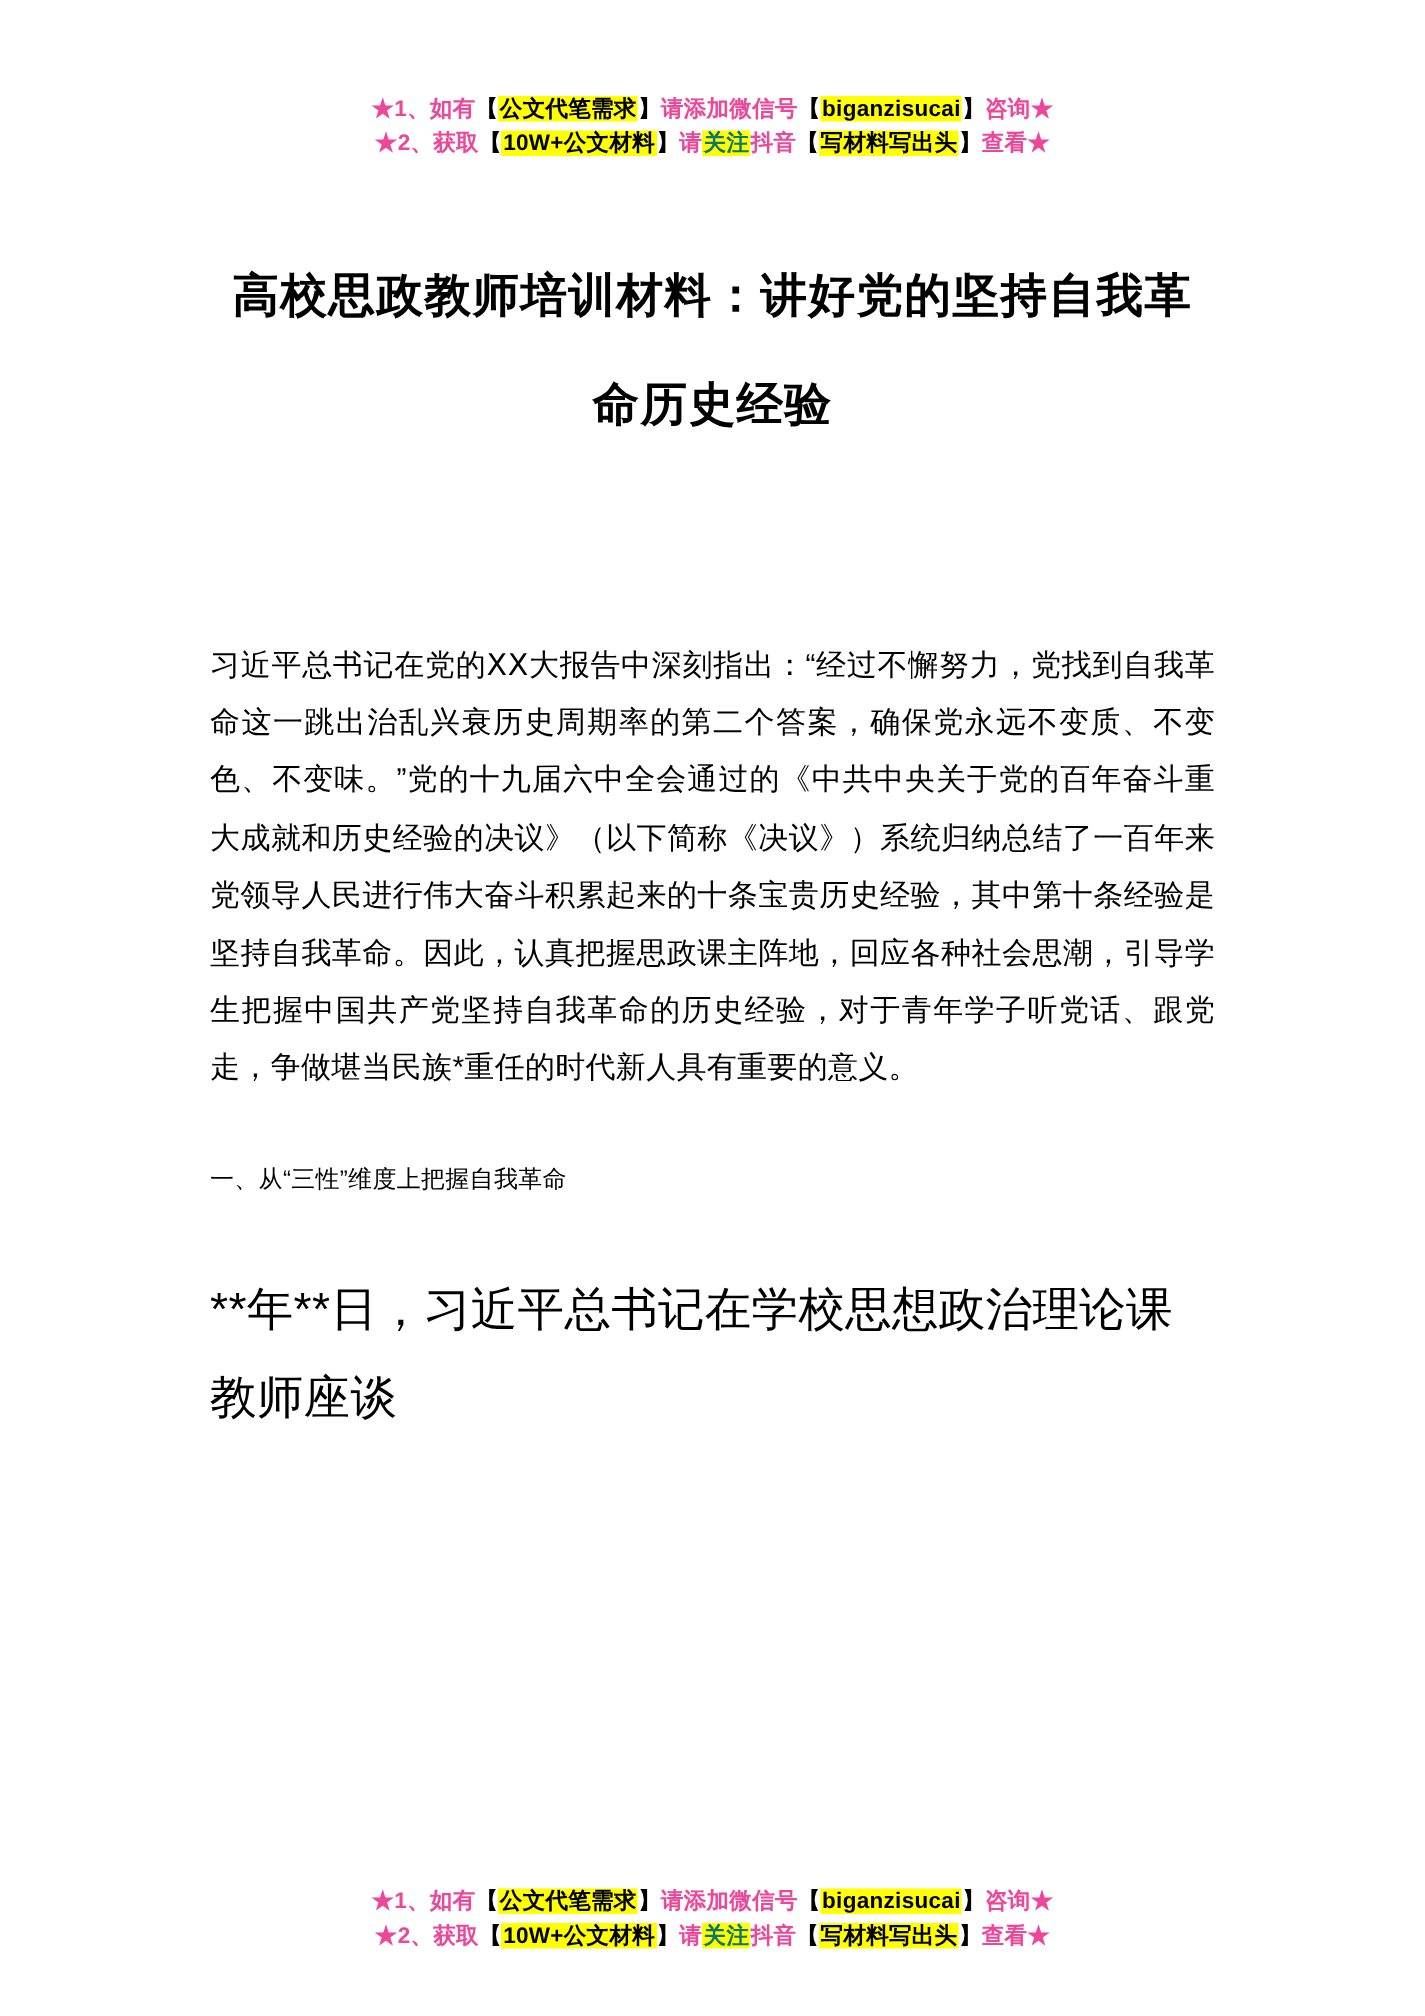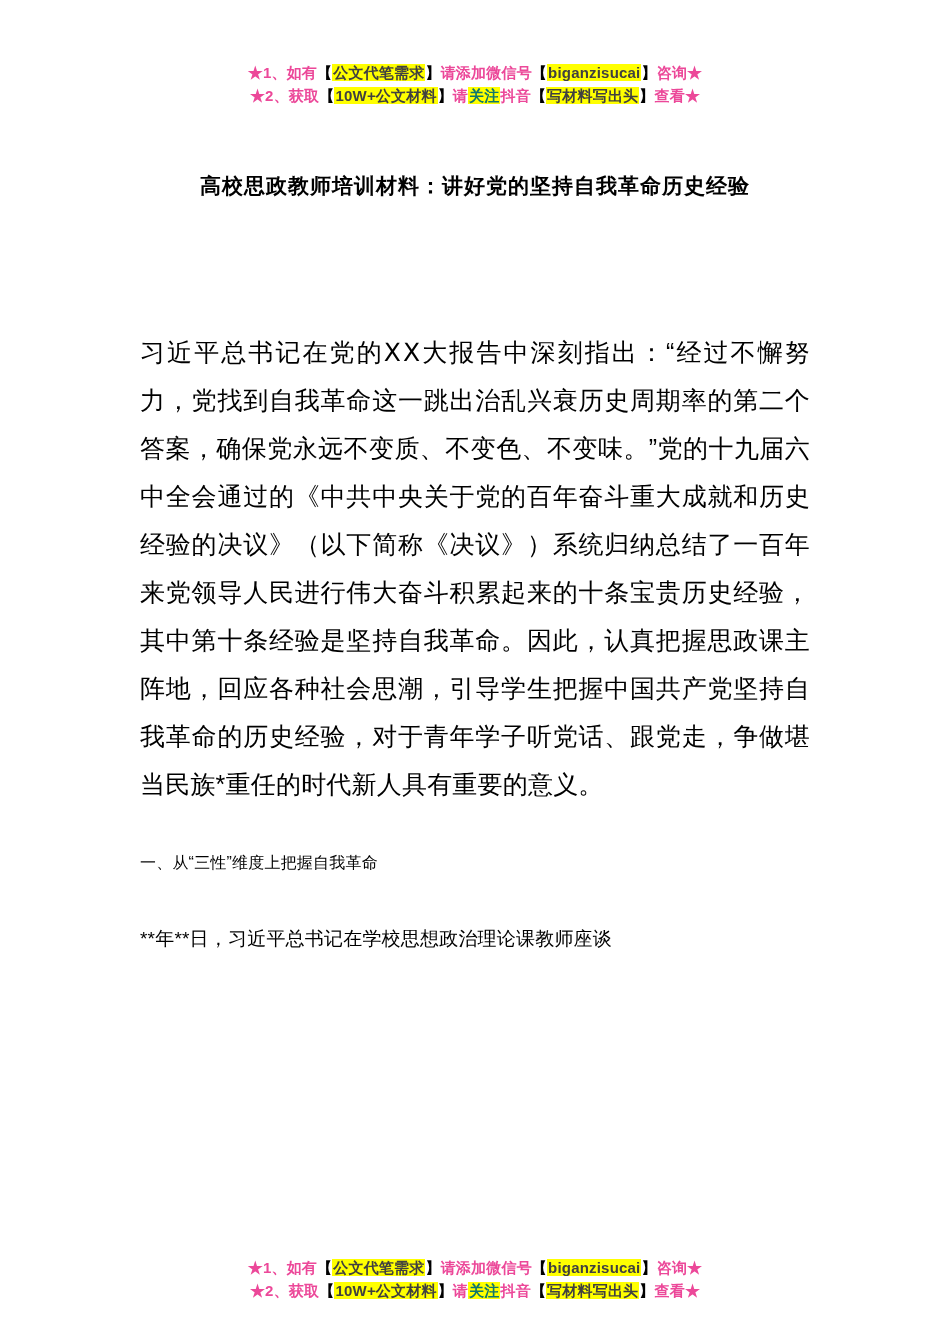--- a/index.html
+++ b/index.html
@@ -38,62 +38,62 @@
     right: 0;
     bottom: 42px;
   }
   .promo-line {
     font-size: 15px;
     white-space: nowrap;
   }
   .promo-line .plain { color: #ec4899; }
   .hl-red {
     background: #ffff00;
-    color: #404040;
+    color: #000000;
     padding: 0 1px;
   }
   .hl-black {
     background: #ffff00;
     color: #0f766e;
     padding: 0 1px;
   }
   .brk { color: #000; }
 
   
   .doc-title {
     margin: 54px 0 0 0;
     text-align: center;
-    font-size: 21px;
+    font-size: 31px;
     font-weight: bold;
     line-height: 2.35;
     letter-spacing: 1px;
   }
 
   
   .body-wrap {
     margin-top: 118px;
   }
   p.para {
     margin: 0 0 30px 0;
-    font-size: 25px;
+    font-size: 20px;
     line-height: 1.92;
     text-align: justify;
     text-justify: inter-ideograph;
     text-indent: 0;
     letter-spacing: 0.2px;
   }
   p.heading {
     margin: 40px 0 42px 0;
     font-size: 16px;
     line-height: 1.9;
     letter-spacing: 0.2px;
   }
   p.tail {
     margin: 0;
-    font-size: 19px;
+    font-size: 31px;
     line-height: 1.9;
     letter-spacing: 0.2px;
   }
 </style>
 </head>
 <body>
 
 <div class="page">
 
   <div class="promo promo-top">

